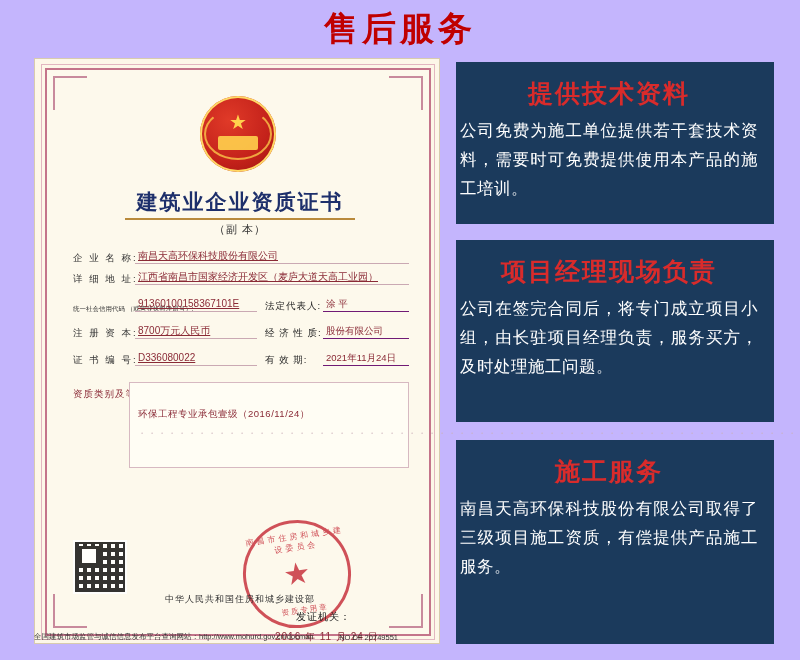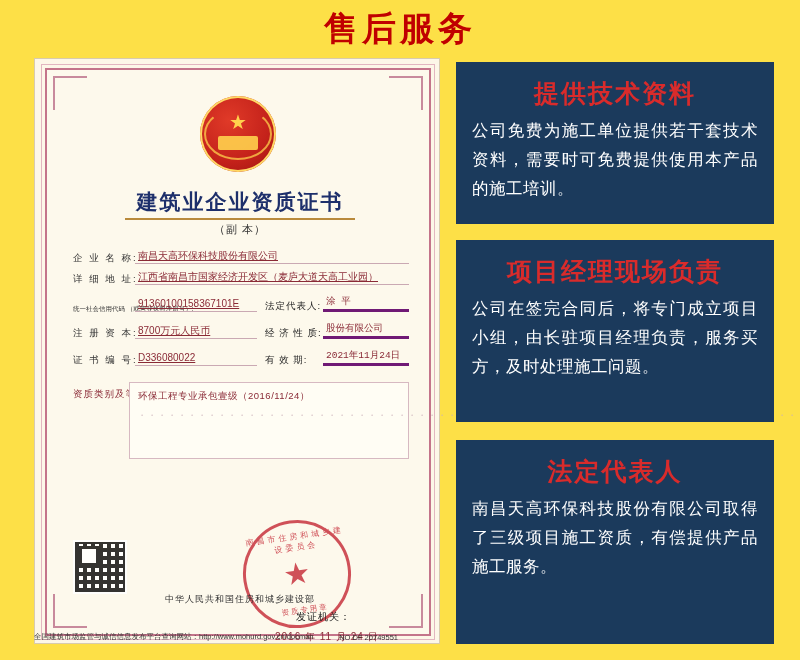--- a/index.html
+++ b/index.html
@@ -6,21 +6,21 @@
   html, body {
     margin: 0; padding: 0;
     width: 800px; height: 660px;
     background: #ffffff;
     font-family: "Liberation Sans", sans-serif;
     overflow: hidden;
   }
   #page {
     position: relative;
     width: 800px; height: 660px;
-    background: #fde047;
+    background: #c4b5fd;
   }
 
   
   .page-title {
     position: absolute;
     left: 0; top: 6px;
     width: 800px;
     text-align: center;
     font-size: 34px;
     font-weight: bold;
@@ -156,49 +156,48 @@
   }
   .frow.two .flabel2 {
     width: 58px; flex: 0 0 58px;
     margin-left: 8px;
     letter-spacing: 1px;
     white-space: nowrap;
     margin-top: 8px;
   }
   .frow.two .fval2 {
     flex: 0 0 86px;
-    border-bottom: 3px solid #701a75;
+    border-bottom: 1px solid #701a75;
     padding: 0 2px 1px 3px;
     color: #8a2a36;
     white-space: nowrap;
     overflow: hidden;
-    font-family: Liberation Mono, monospace;
   }
   .flabel.small {
     font-size: 6.5px;
     line-height: 7.5px;
     letter-spacing: 0;
     width: 62px; flex: 0 0 62px;
   }
 
   
   .qual-label {
     position: absolute;
     left: 26px; top: 318px;
     font-size: 9.5px;
     color: #8a2a36;
     letter-spacing: 1px;
   }
   .qual-box {
     position: absolute;
     left: 82px; top: 312px;
-    width: 280px; height: 77px;
+    width: 280px; height: 86px;
     border: 1px solid #d7b9c1;
     background: #fffdf4;
-    padding: 6px 8px;
+    padding: 24px 8px;
   }
   .qual-line {
     font-size: 9.5px;
     color: #8a2a36;
     letter-spacing: .5px;
     line-height: 14px;
   }
   .qual-dots {
     margin-top: 6px;
     font-size: 8px;
@@ -301,21 +300,21 @@
   .cert-footer .fl { letter-spacing: 0; }
   .cert-footer .fr { letter-spacing: 0; padding-left: 12px; }
 
   
   .panel {
     position: absolute;
     left: 456px;
     width: 318px;
     background: #1b3a5c;
     color: #ffffff;
-    padding: 14px 16px 16px 16px;
+    padding: 14px 16px 16px 4px;
   }
   .panel.p1 { top: 62px;  height: 162px; }
   .panel.p2 { top: 240px; height: 182px; }
   .panel.p3 { top: 440px; height: 204px; }
 
   .panel-title {
     font-size: 25px;
     font-weight: bold;
     color: #d92b2b;
     text-align: center;
@@ -422,17 +421,17 @@
     <div class="panel-title">提供技术资料</div>
     <div class="panel-body">公司免费为施工单位提供若干套技术资料，需要时可免费提供使用本产品的施工培训。</div>
   </div>
 
   <div class="panel p2">
     <div class="panel-title">项目经理现场负责</div>
     <div class="panel-body">公司在签完合同后，将专门成立项目小组，由长驻项目经理负责，服务买方，及时处理施工问题。</div>
   </div>
 
   <div class="panel p3">
-    <div class="panel-title">法定代表人</div>
+    <div class="panel-title">施工服务</div>
     <div class="panel-body">南昌天高环保科技股份有限公司取得了三级项目施工资质，有偿提供产品施工服务。</div>
   </div>
 
 </div>
 
 </body></html>

